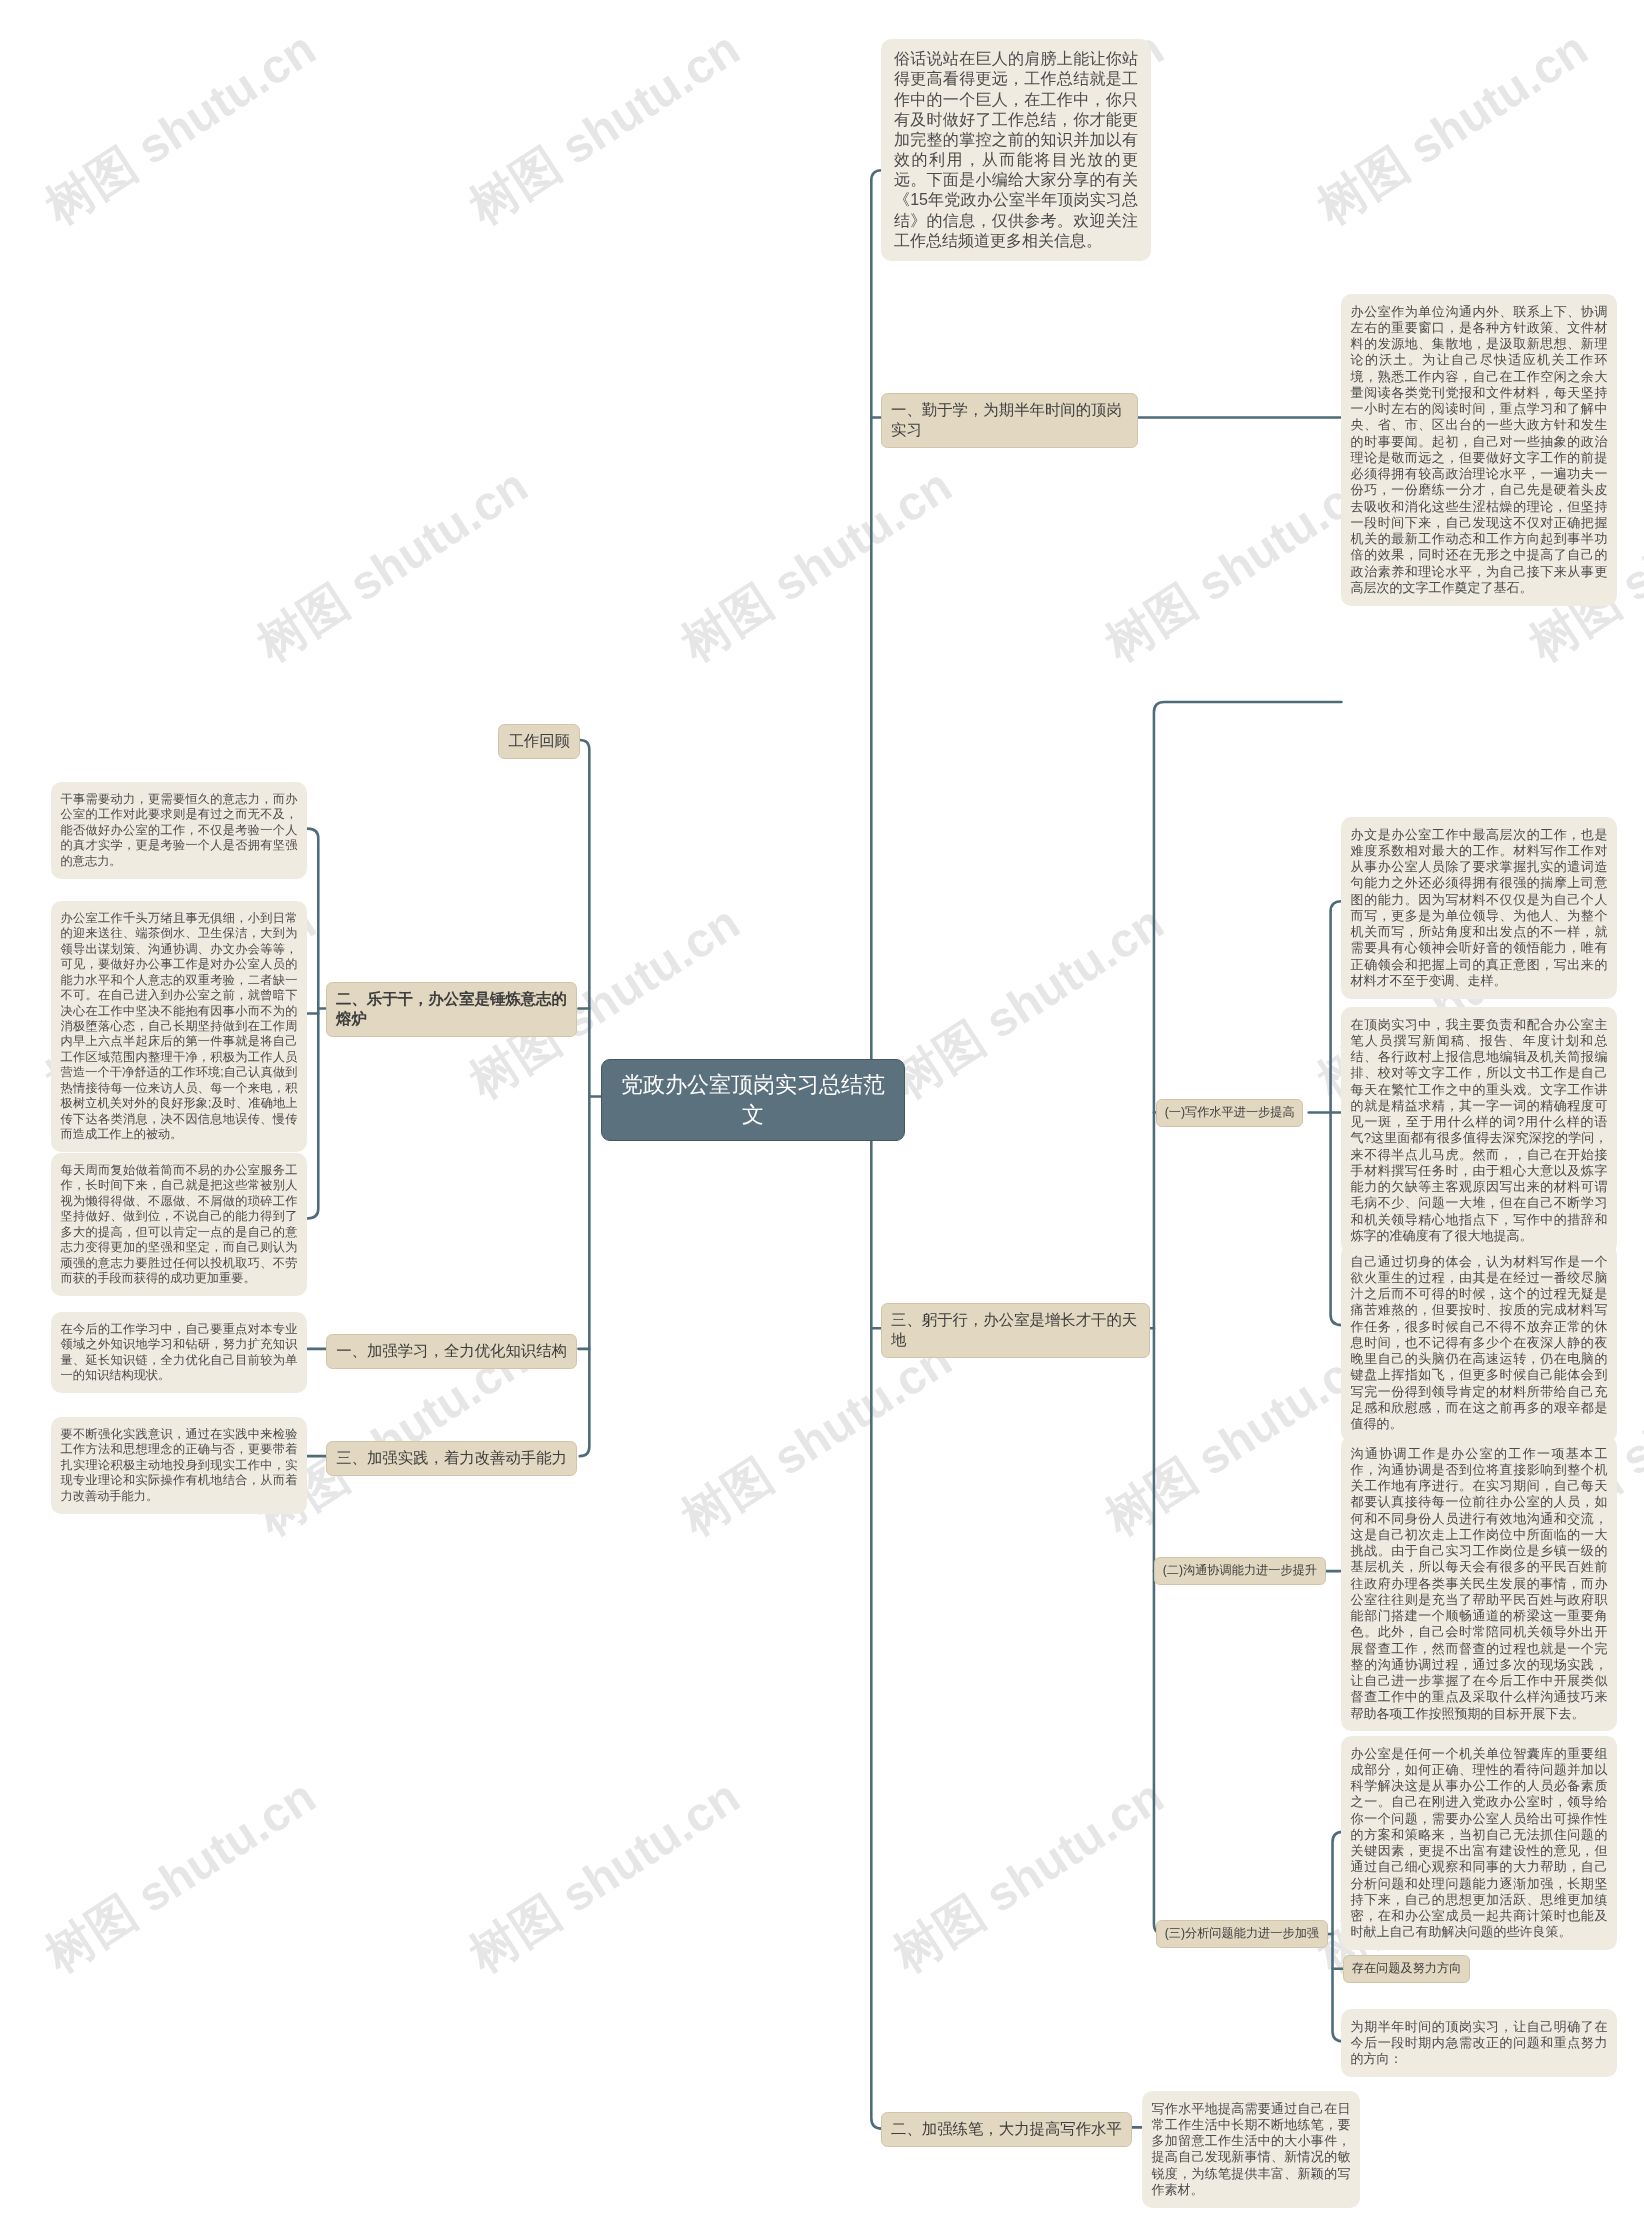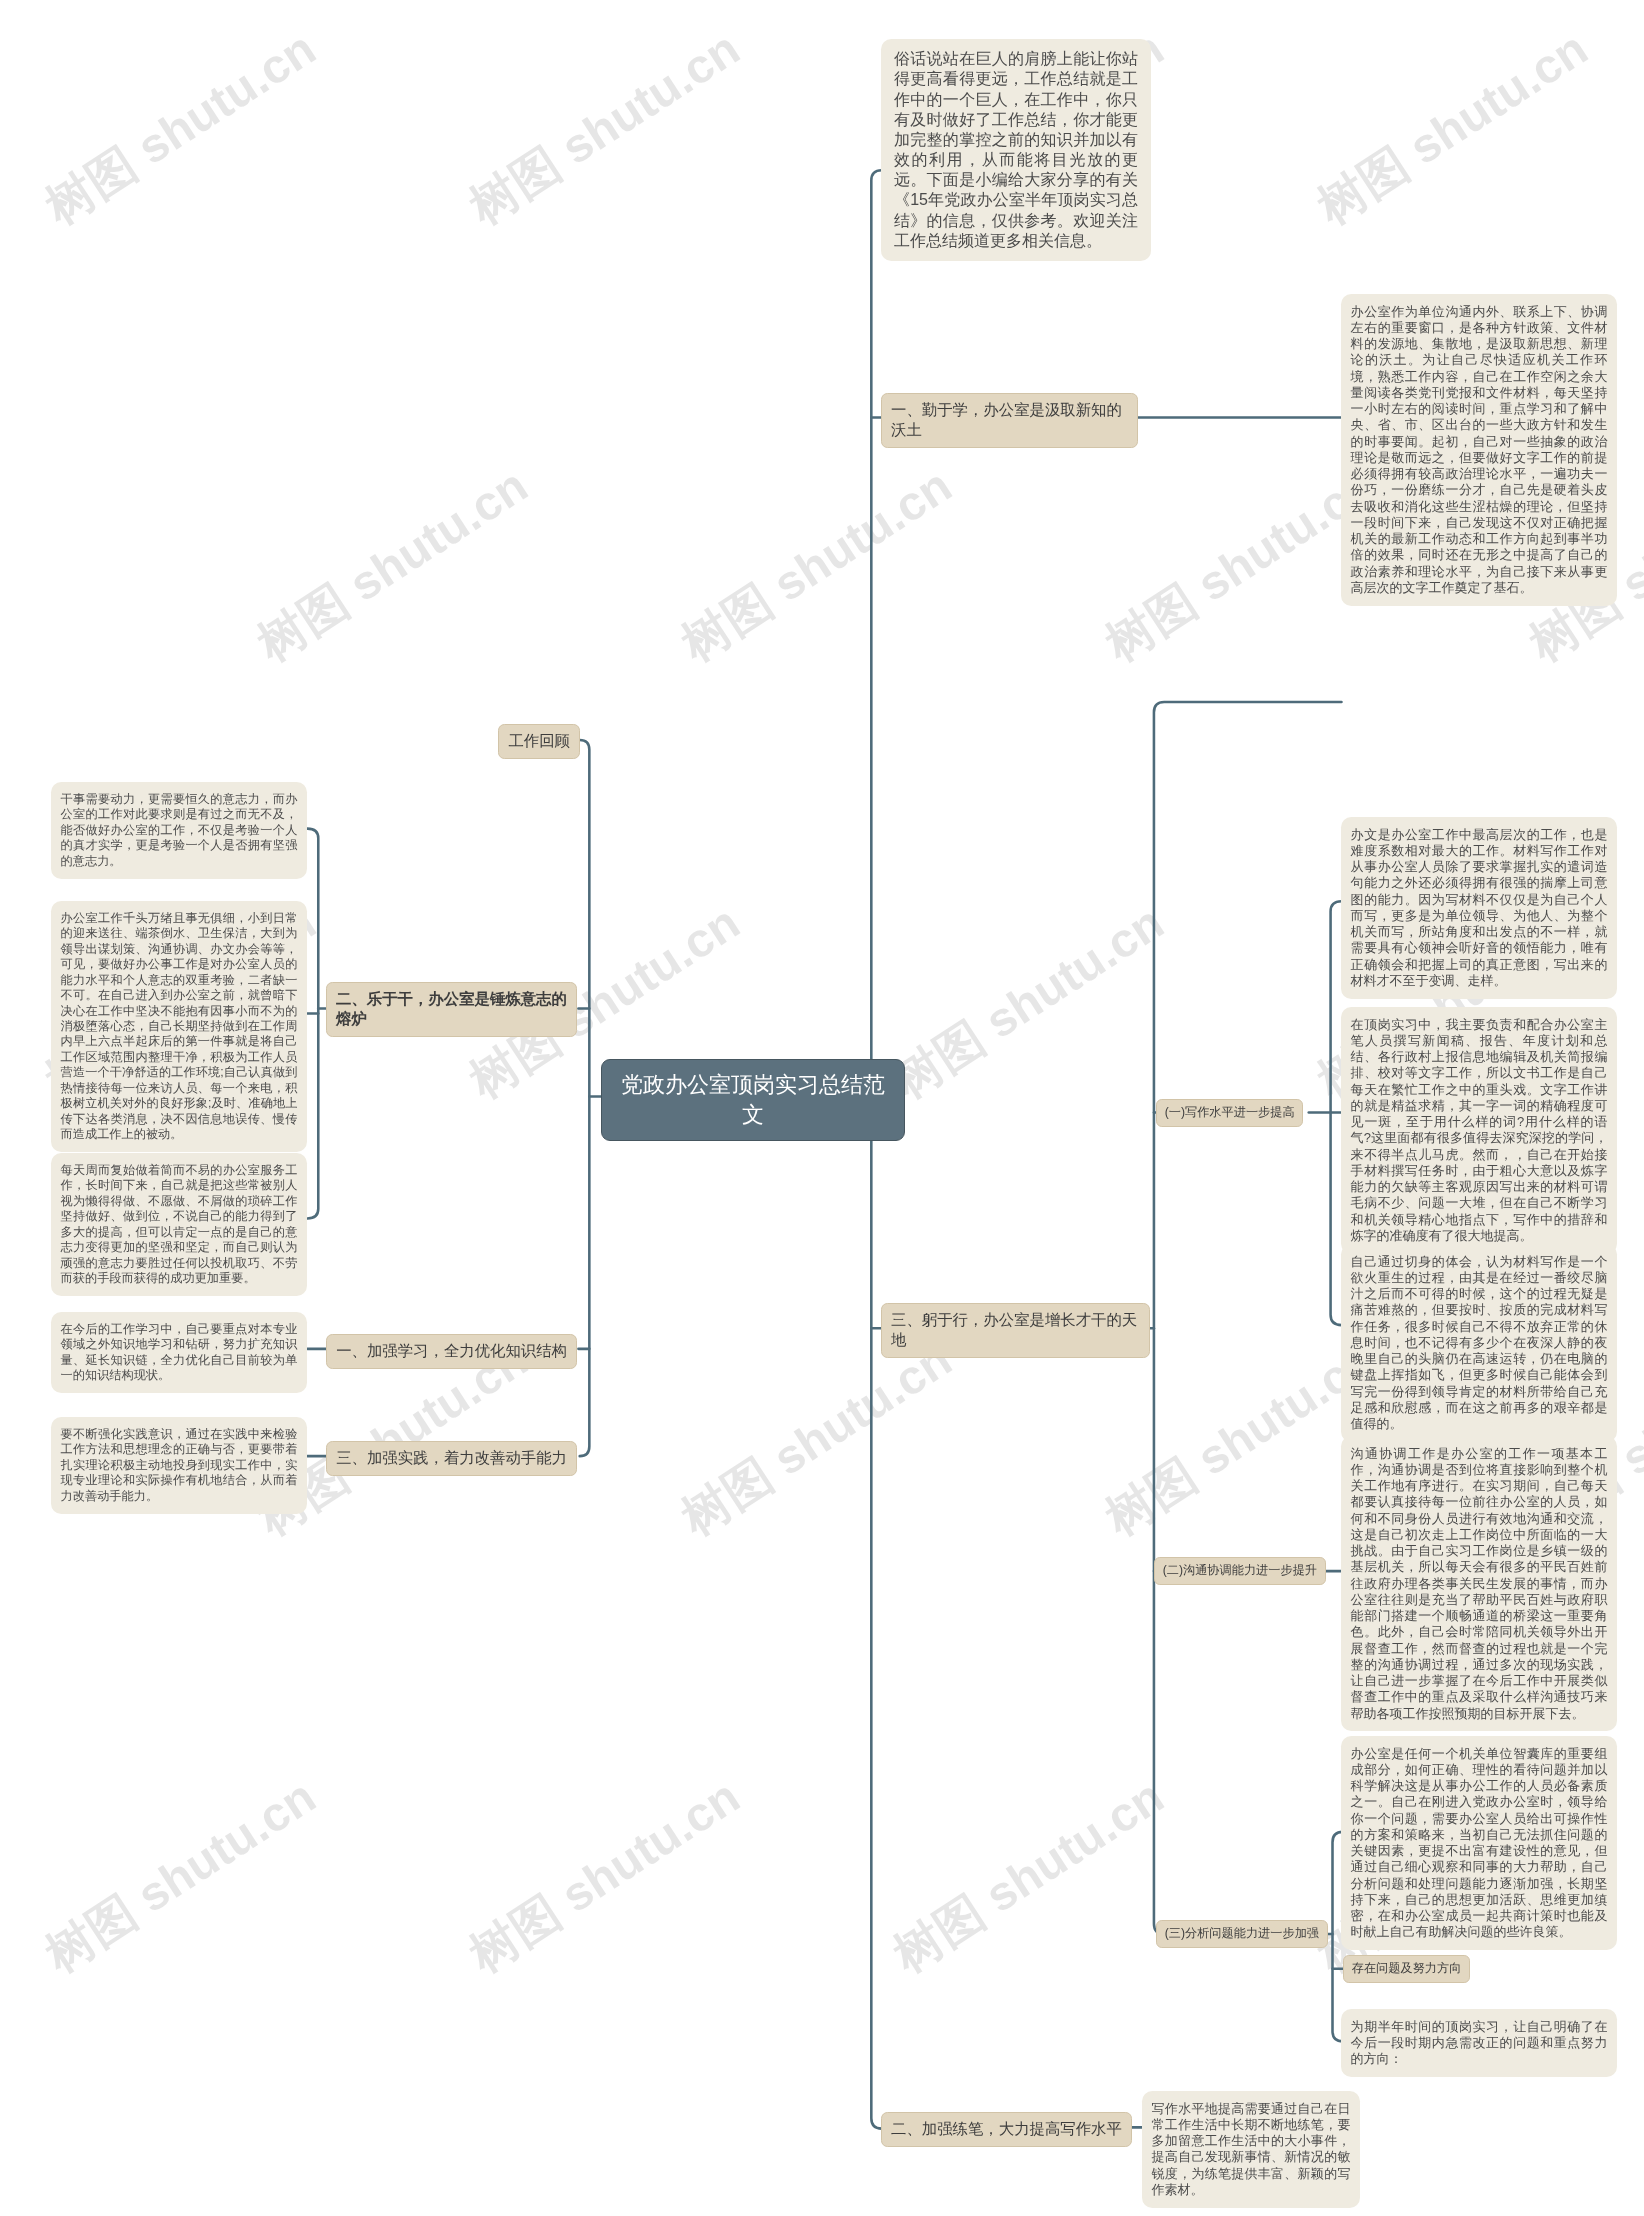--- a/index.html
+++ b/index.html
@@ -113,21 +113,21 @@
     <path d="M1756,3312 L1778,3312"></path>
   </svg>
 
   <div class="central" style="left:601px; top:1059px;">党政办公室顶岗实习总结范文</div>
 
   <div class="label1 nowrap" style="right:1065px; top:724px;">工作回顾</div>
   <div class="label1" style="left:326px; top:982px; width:251px;font-weight:bold;">二、乐于干，办公室是锤炼意志的熔炉</div>
   <div class="label1 nowrap" style="right:1068px; top:1334px;">一、加强学习，全力优化知识结构</div>
   <div class="label1 nowrap" style="right:1068px; top:1441px;">三、加强实践，着力改善动手能力</div>
 
-  <div class="label1" style="left:881px; top:393px; width:257px;">一、勤于学，办公室是汲取新知的沃土</div>
+  <div class="label1" style="left:881px; top:393px; width:257px;">一、勤于学，为期半年时间的顶岗实习</div>
   <div class="label1" style="left:881px; top:1303px; width:269px;">三、躬于行，办公室是增长才干的天地</div>
   <div class="label1 nowrap" style="left:881px; top:2112px;">二、加强练笔，大力提高写作水平</div>
 
   <div class="label1 label2 nowrap" style="left:1156px; top:1099px;">(一)写作水平进一步提高</div>
   <div class="label1 label2 nowrap" style="left:1154px; top:1557px;">(二)沟通协调能力进一步提升</div>
   <div class="label1 label2 nowrap" style="left:1156px; top:1920px;">(三)分析问题能力进一步加强</div>
   <div class="label1 label2 nowrap" style="left:1343px; top:1955px;">存在问题及努力方向</div>
 
   <div class="note note-intro" style="left:881px; top:39px; width:270px;">俗话说站在巨人的肩膀上能让你站得更高看得更远，工作总结就是工作中的一个巨人，在工作中，你只有及时做好了工作总结，你才能更加完整的掌控之前的知识并加以有效的利用，从而能将目光放的更远。下面是小编给大家分享的有关《15年党政办公室半年顶岗实习总结》的信息，仅供参考。欢迎关注工作总结频道更多相关信息。</div>
   <div class="note" style="left:1341px; top:294px; width:276px;">办公室作为单位沟通内外、联系上下、协调左右的重要窗口，是各种方针政策、文件材料的发源地、集散地，是汲取新思想、新理论的沃土。为让自己尽快适应机关工作环境，熟悉工作内容，自己在工作空闲之余大量阅读各类党刊党报和文件材料，每天坚持一小时左右的阅读时间，重点学习和了解中央、省、市、区出台的一些大政方针和发生的时事要闻。起初，自己对一些抽象的政治理论是敬而远之，但要做好文字工作的前提必须得拥有较高政治理论水平，一遍功夫一份巧，一份磨练一分才，自己先是硬着头皮去吸收和消化这些生涩枯燥的理论，但坚持一段时间下来，自己发现这不仅对正确把握机关的最新工作动态和工作方向起到事半功倍的效果，同时还在无形之中提高了自己的政治素养和理论水平，为自己接下来从事更高层次的文字工作奠定了基石。</div>

